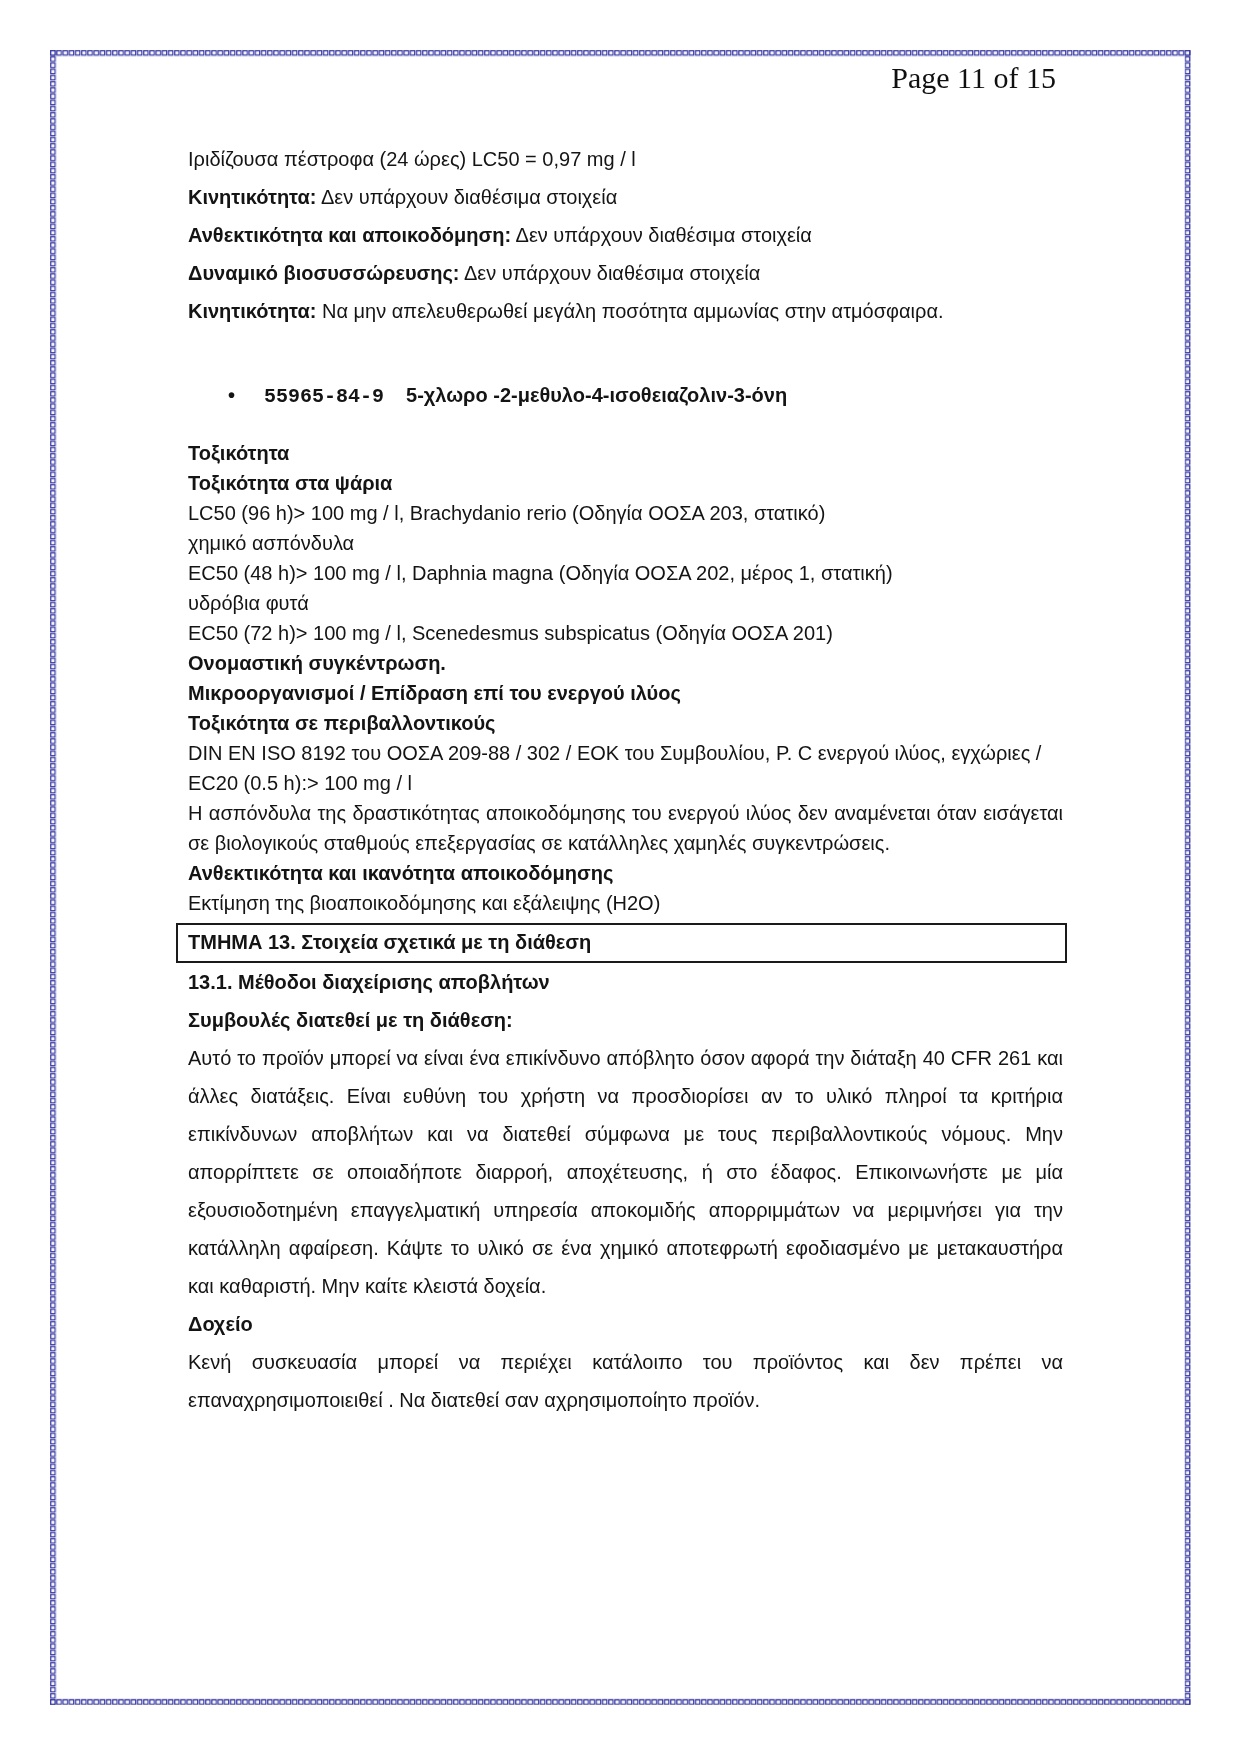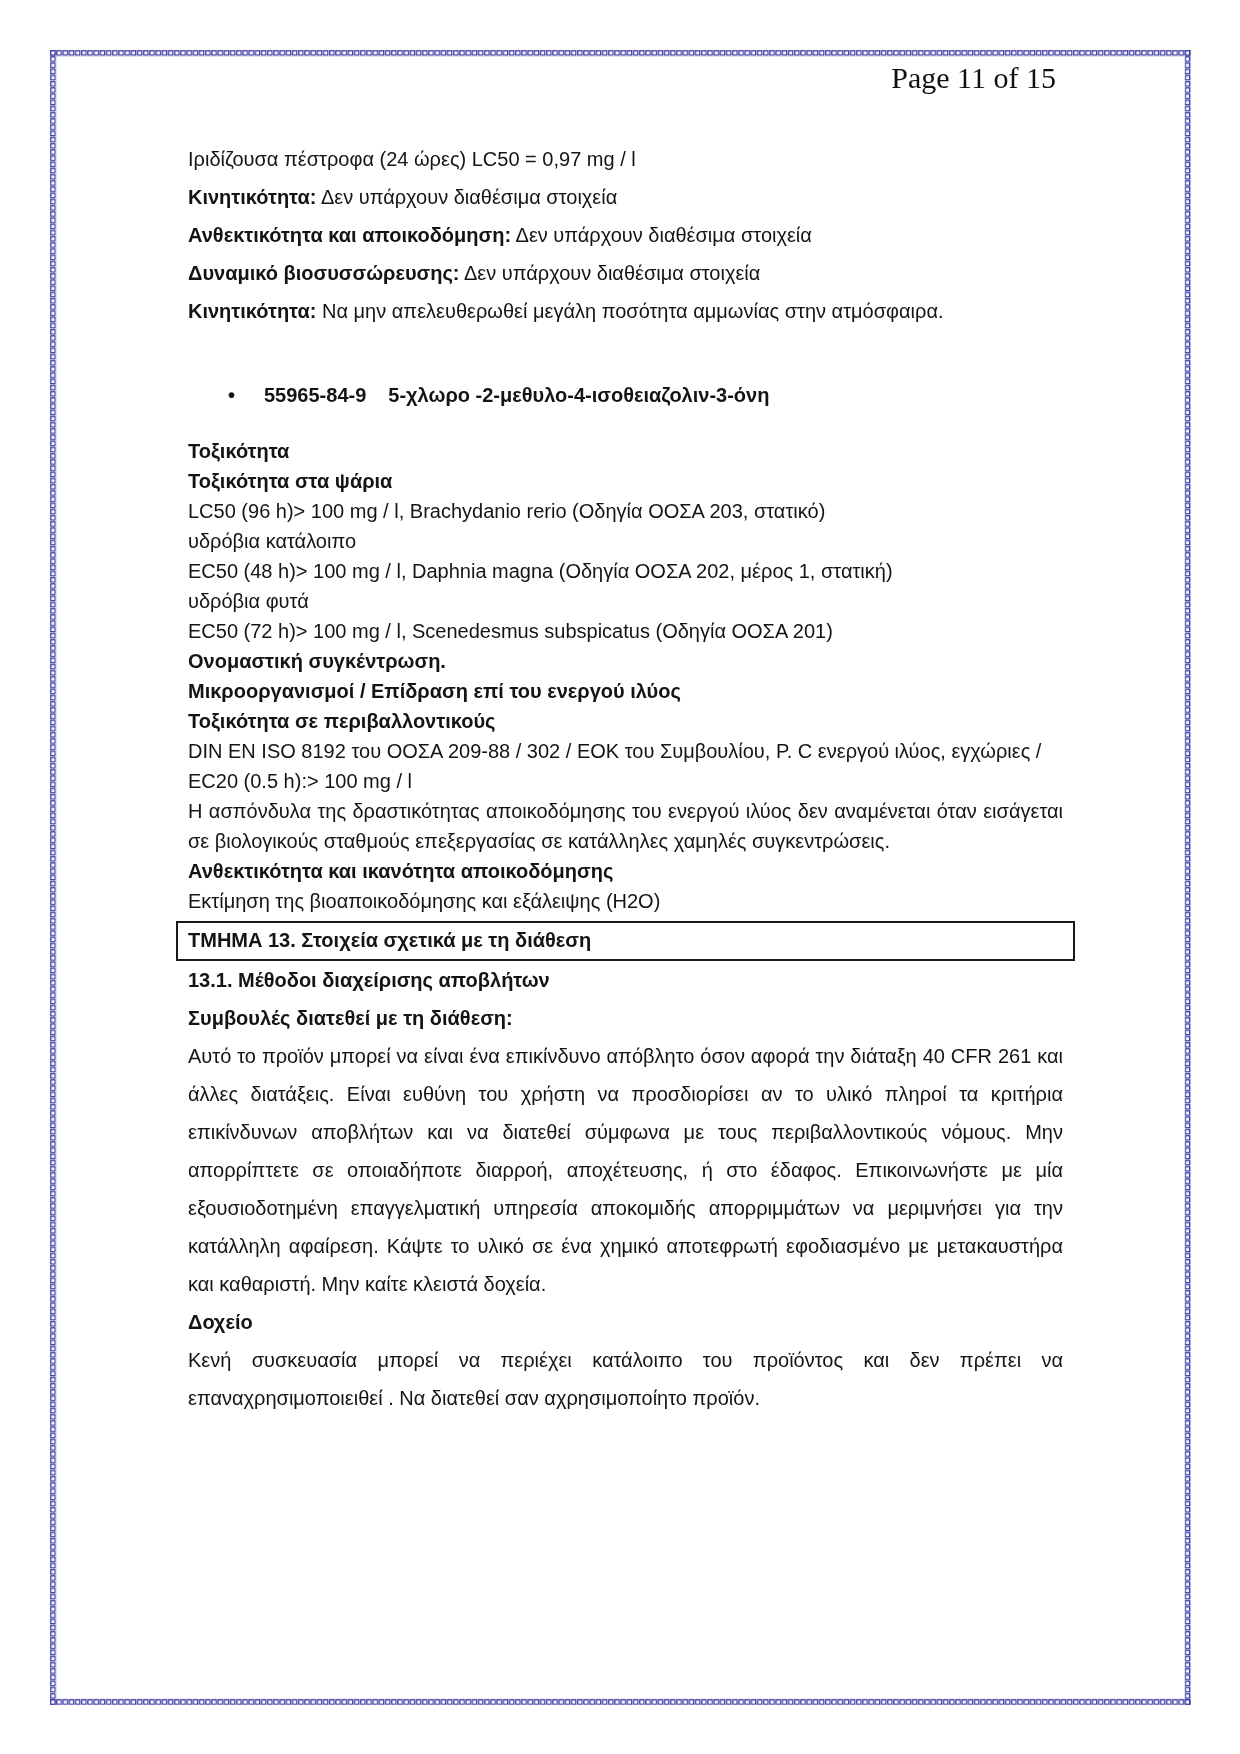--- a/index.html
+++ b/index.html
@@ -25,29 +25,29 @@
   .content p{margin:0;}
   .b{font-weight:bold;}
   .just{text-align:justify;}
   .bullet-row{
     margin:46px 0 0 0;
     padding-left:40px;
     font-weight:bold;
     display:flex;align-items:baseline;
   }
   .bullet-glyph{width:36px;flex:0 0 auto;}
-  .cas-number{margin-right:22px;white-space:nowrap;flex:0 0 auto;}
+  .cas-number{margin-right:22px;white-space:nowrap;flex:0 0 auto;font-family:Liberation Mono, monospace;}
   .tox{margin-top:22px;}
   .tox p{line-height:30px;}
   .section-box{
     position:relative;left:-12px;
     width:877px;
     margin-top:5px;
     border:2px solid #1a1a1a;
-    padding:1px 8px 3px 10px;
+    padding:1px 0 3px 10px;
     font-weight:bold;
     line-height:32px;
   }
   .sub13{margin-top:40px;}
   .disposal-paragraph{margin-top:36px;}
   .container-title{margin-top:76px;}
 </style>
 </head>
 <body>
 
@@ -82,21 +82,21 @@
     <div class="bullet-row">
       <span class="bullet-glyph">•</span>
       <span class="cas-number">55965-84-9</span>
       <span>5-χλωρο -2-μεθυλο-4-ισοθειαζολιν-3-όνη</span>
     </div>
 
     <div class="tox">
       <p class="b">Τοξικότητα</p>
       <p class="b">Τοξικότητα στα ψάρια</p>
       <p>LC50 (96 h)&gt; 100 mg / l, Brachydanio rerio (Οδηγία ΟΟΣΑ 203, στατικό)</p>
-      <p>υδρόβια κατάλοιπο</p>
+      <p>χημικό ασπόνδυλα</p>
       <p>EC50 (48 h)&gt; 100 mg / l, Daphnia magna (Οδηγία ΟΟΣΑ 202, μέρος 1, στατική)</p>
       <p>υδρόβια φυτά</p>
       <p>EC50 (72 h)&gt; 100 mg / l, Scenedesmus subspicatus (Οδηγία ΟΟΣΑ 201)</p>
       <p class="b">Ονομαστική συγκέντρωση.</p>
       <p class="b">Μικροοργανισμοί / Επίδραση επί του ενεργού ιλύος</p>
       <p class="b">Τοξικότητα σε περιβαλλοντικούς</p>
       <p>DIN EN ISO 8192 του ΟΟΣΑ 209-88 / 302 / ΕΟΚ του Συμβουλίου, P. C ενεργού ιλύος, εγχώριες / EC20 (0.5 h):&gt; 100 mg / l</p>
       <p class="just">Η ασπόνδυλα της δραστικότητας αποικοδόμησης του ενεργού ιλύος δεν αναμένεται όταν εισάγεται σε βιολογικούς σταθμούς επεξεργασίας σε κατάλληλες χαμηλές συγκεντρώσεις.</p>
       <p class="b">Ανθεκτικότητα και ικανότητα αποικοδόμησης</p>
       <p>Εκτίμηση της βιοαποικοδόμησης και εξάλειψης (H2O)</p>

